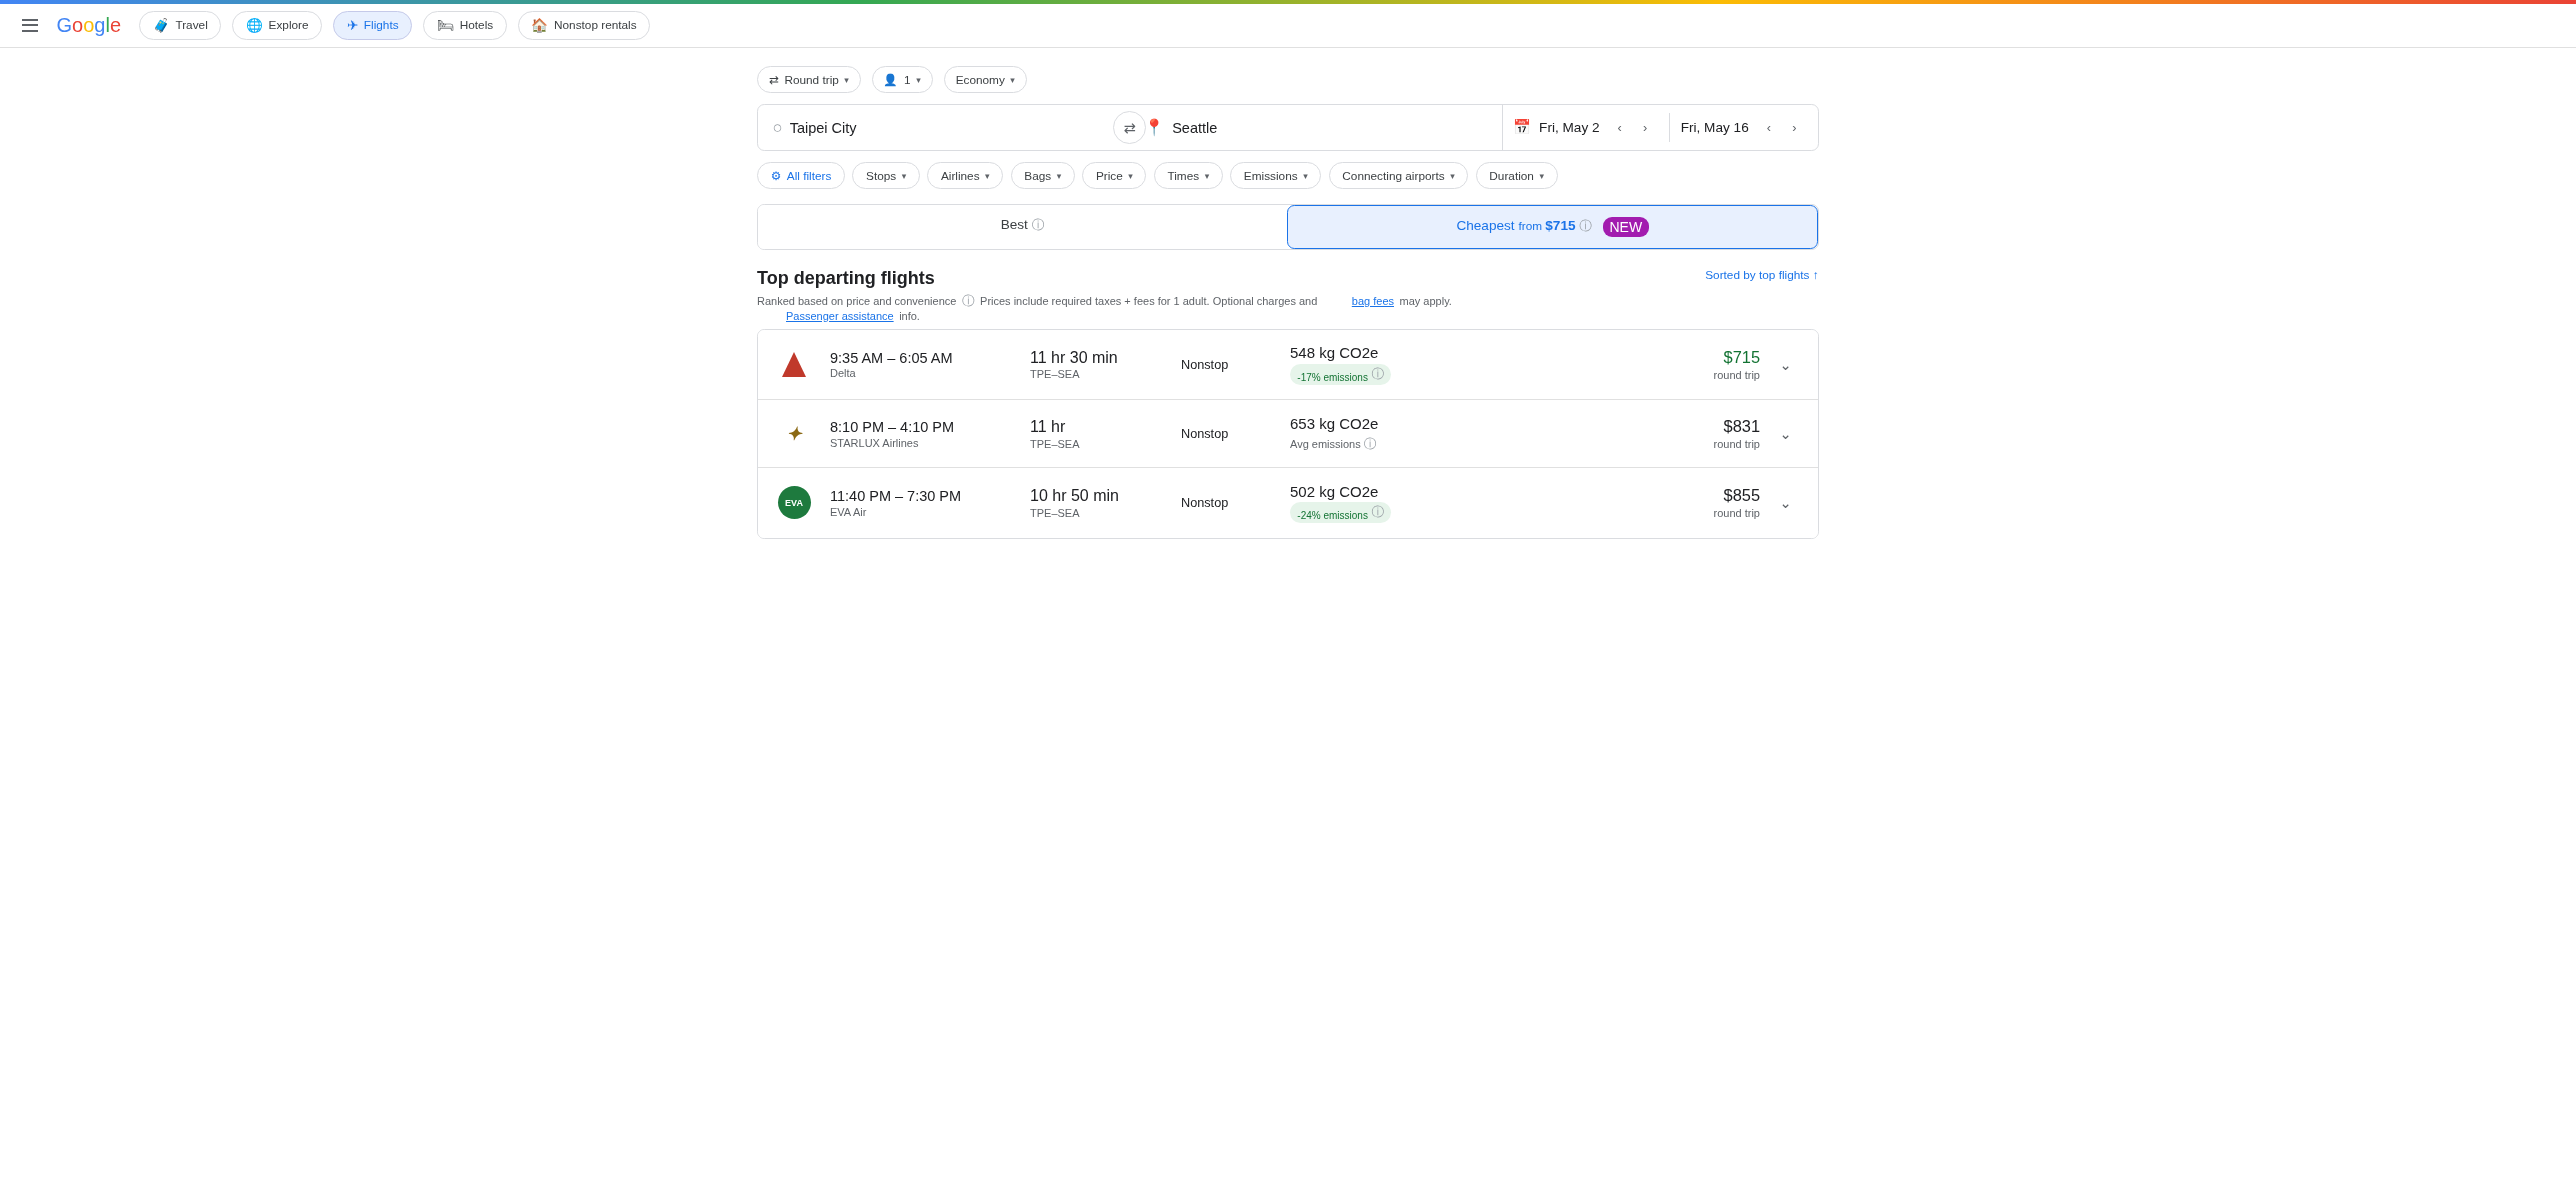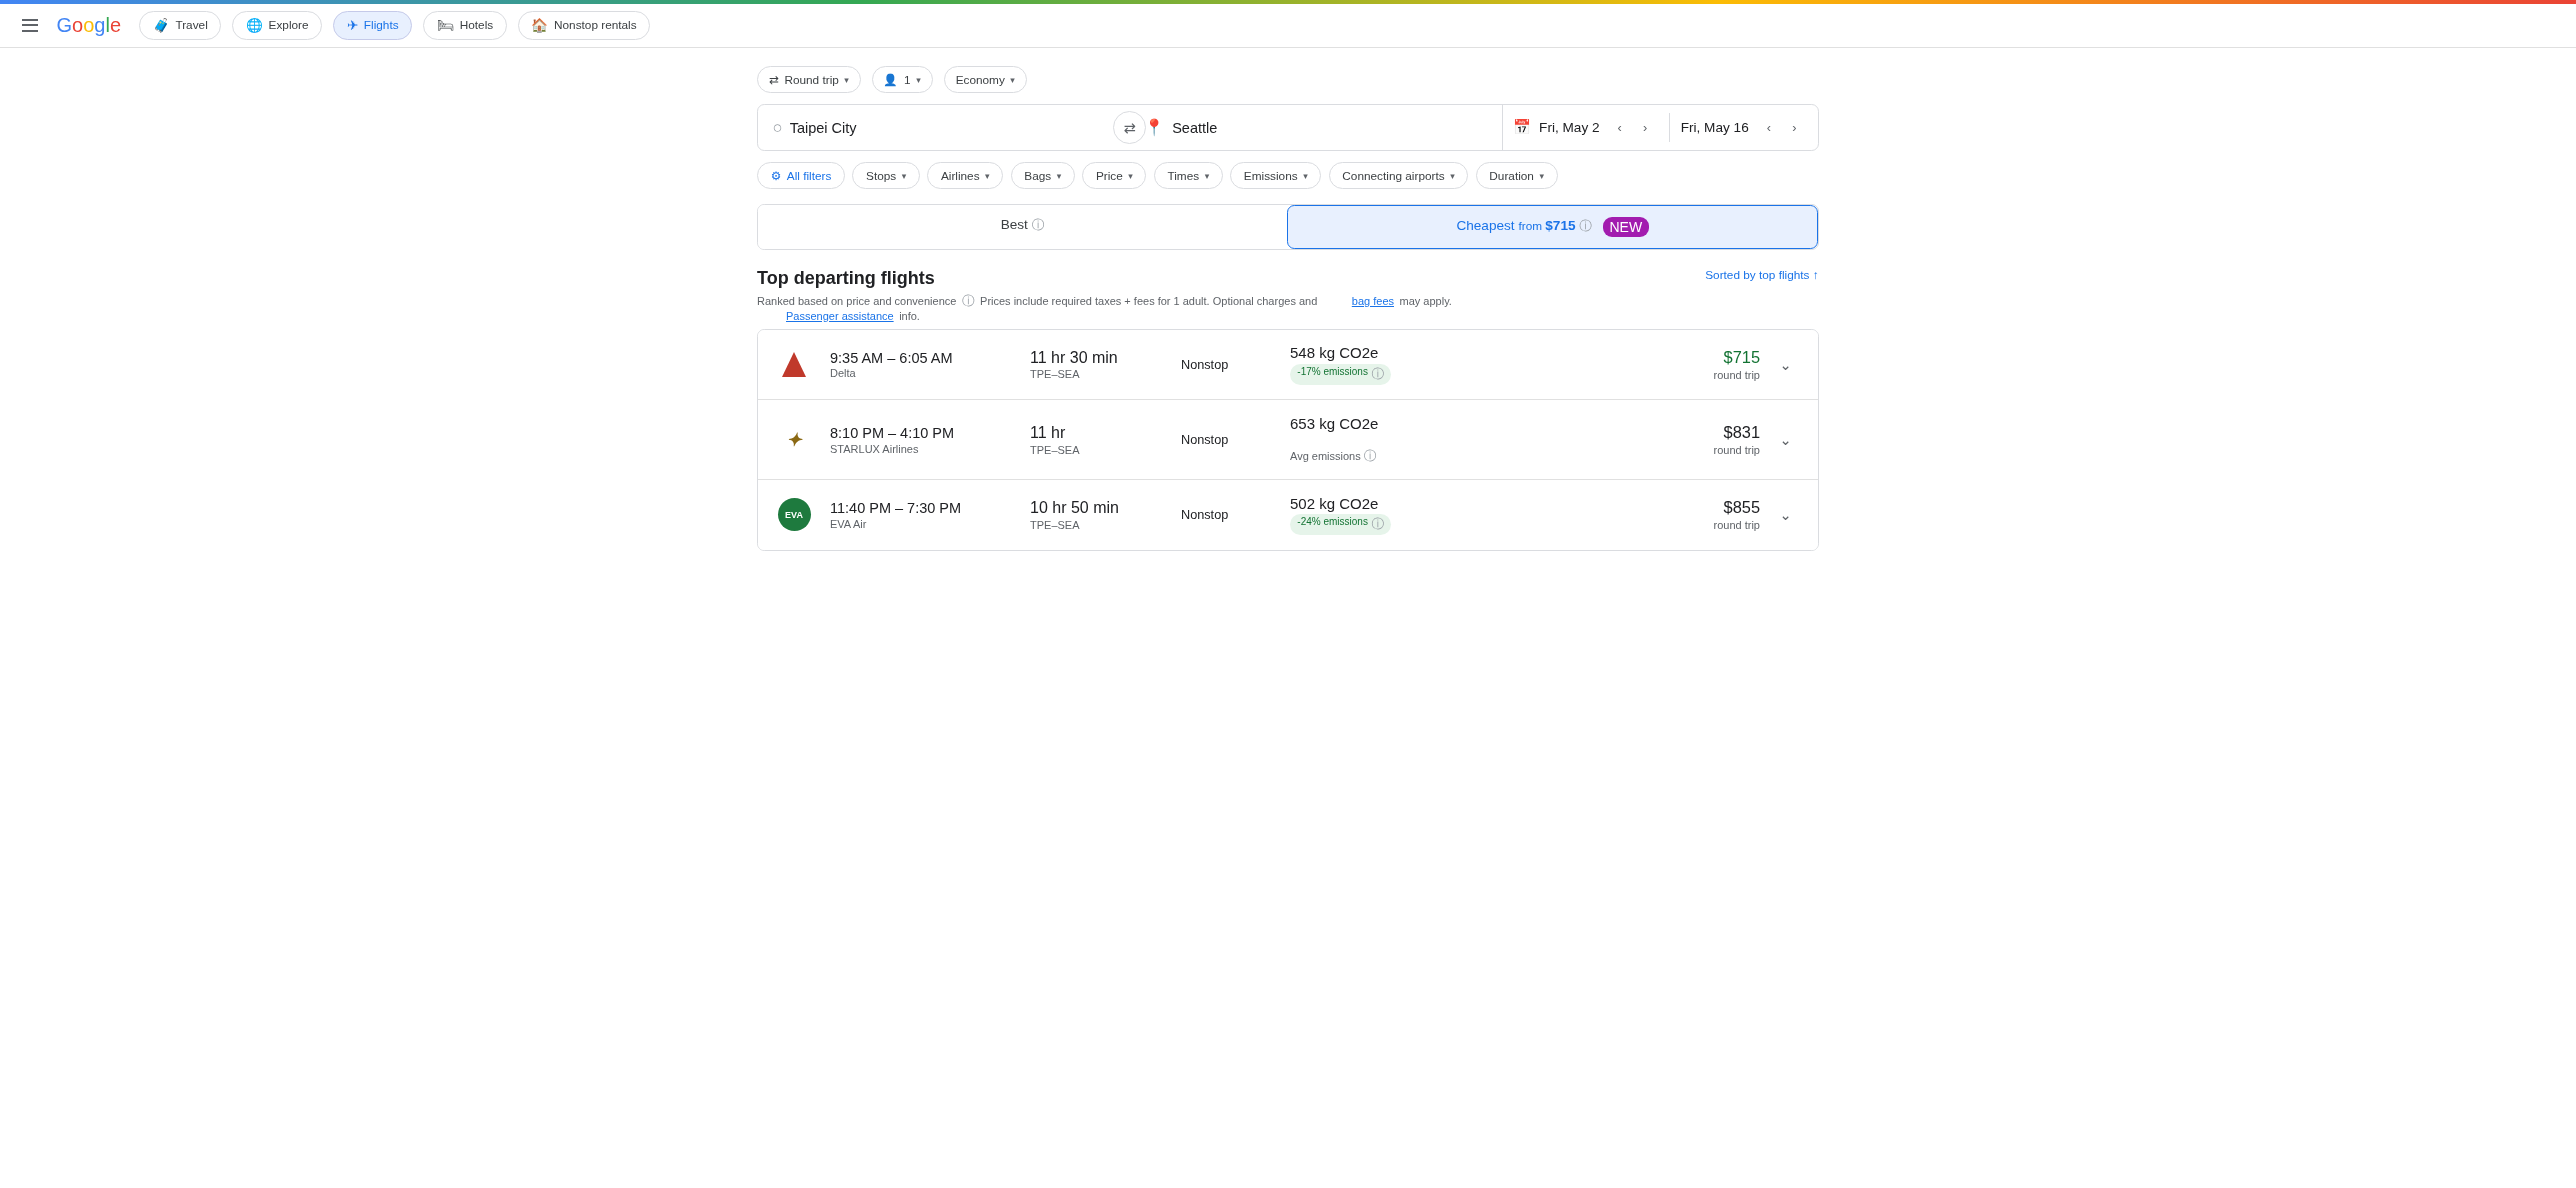--- a/index.html
+++ b/index.html
@@ -66,22 +66,22 @@
     .flight-info { flex: 1; display: flex; align-items: center; gap: 36px; }
     .flight-times { min-width: 164px; }
     .flight-time-range { font-size: 14.5px; font-weight: 500; color: #202124; }
     .airline-name { font-size: 11px; color: #5f6368; margin-top: 1.8px; }
     .flight-duration { min-width: 109px; }
     .duration-text { font-size: 16px; color: #202124; }
     .route-text { font-size: 11px; color: #5f6368; margin-top: 1.8px; }
     .flight-stops { min-width: 73px; font-size: 12.7px; color: #202124; margin-left: 6px; }
     .flight-emissions { min-width: 136px; }
     .emissions-kg { font-size: 15px; color: #202124; }
-    .emissions-badge { display: inline-flex; align-items: flex-start; gap: 3.6px; background: #e6f4ea; color: #137333; font-size: 10px; padding: 1.8px 7.3px; border-radius: 11px; margin-top: 2.7px; font-weight: 500; }
-    .emissions-avg { font-size: 11px; color: #5f6368; margin-top: 16px; }
+    .emissions-badge { display: inline-flex; align-items: flex-end; gap: 3.6px; background: #e6f4ea; color: #137333; font-size: 10px; padding: 1.8px 7.3px; border-radius: 11px; margin-top: 2.7px; font-weight: 500; }
+    .emissions-avg { font-size: 11px; color: #5f6368; margin-top: 4px; }
     .flight-price { text-align: right; margin-left: auto; }
     .price-value { font-size: 16.4px; font-weight: 500; color: #137333; }
     .price-value.regular { color: #202124; }
     .price-label { font-size: 11px; color: #5f6368; margin-top: 1.8px; }
     .expand-btn { display: flex; align-items: center; justify-content: center; width: 29px; height: 29px; border-radius: 50%; cursor: pointer; color: #5f6368; font-size: 14.5px; margin-left: 11px; }
     .info-icon { font-size: 12.7px; color: #9aa0a6; cursor: pointer; }
 
     
     .other-flights-title { font-size: 18px; font-weight: 600; color: #202124; padding: 14.5px 0 7.3px; }
   </style>

